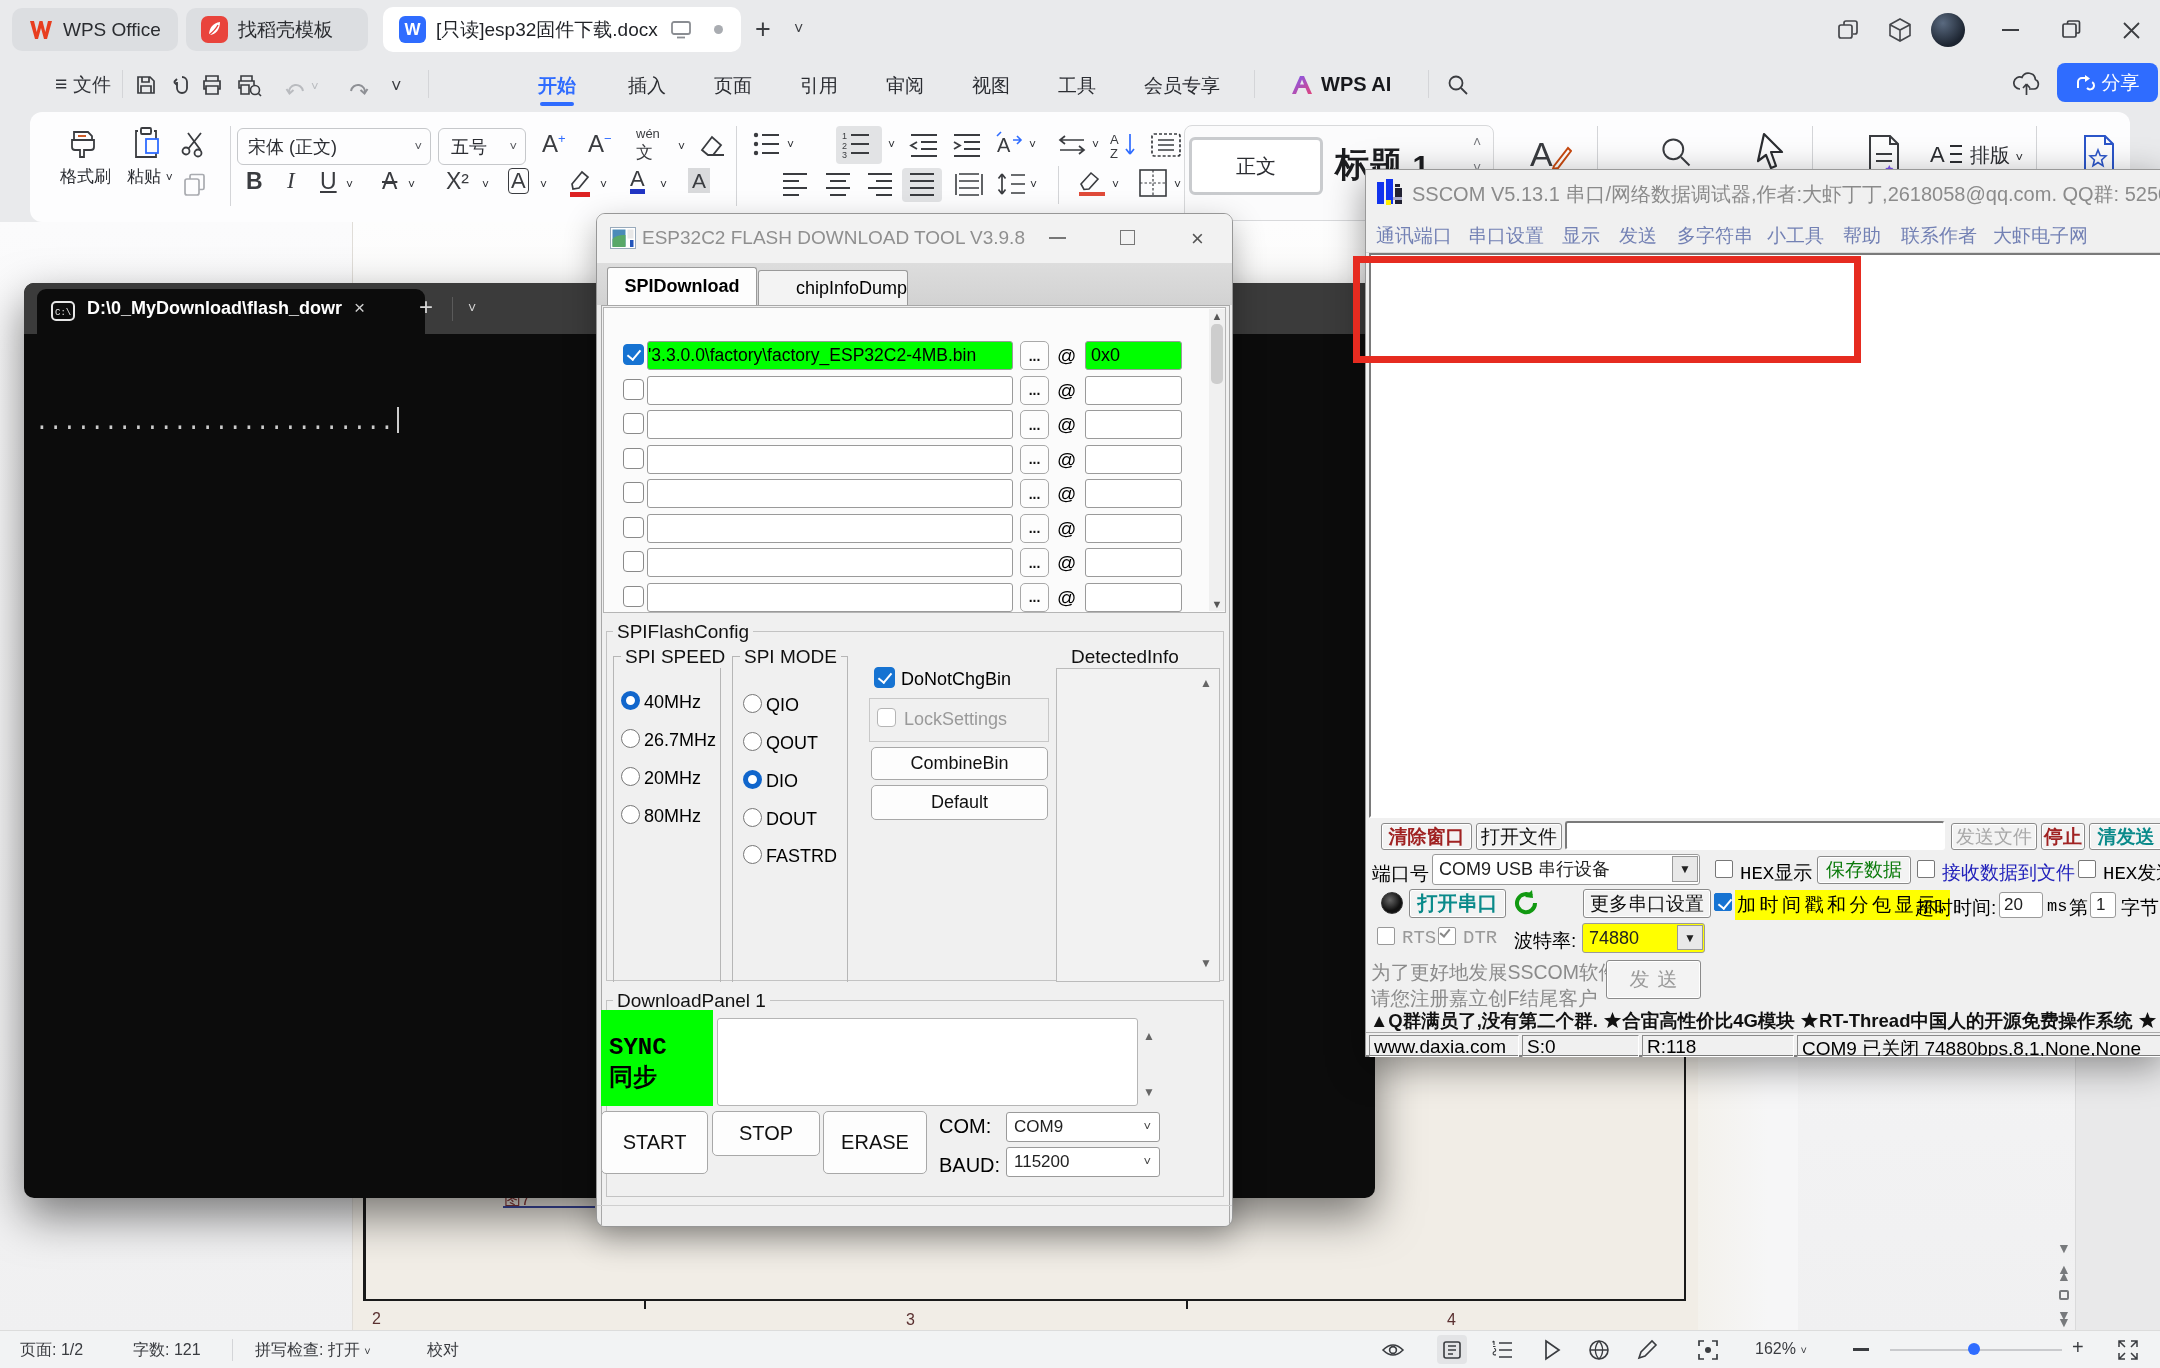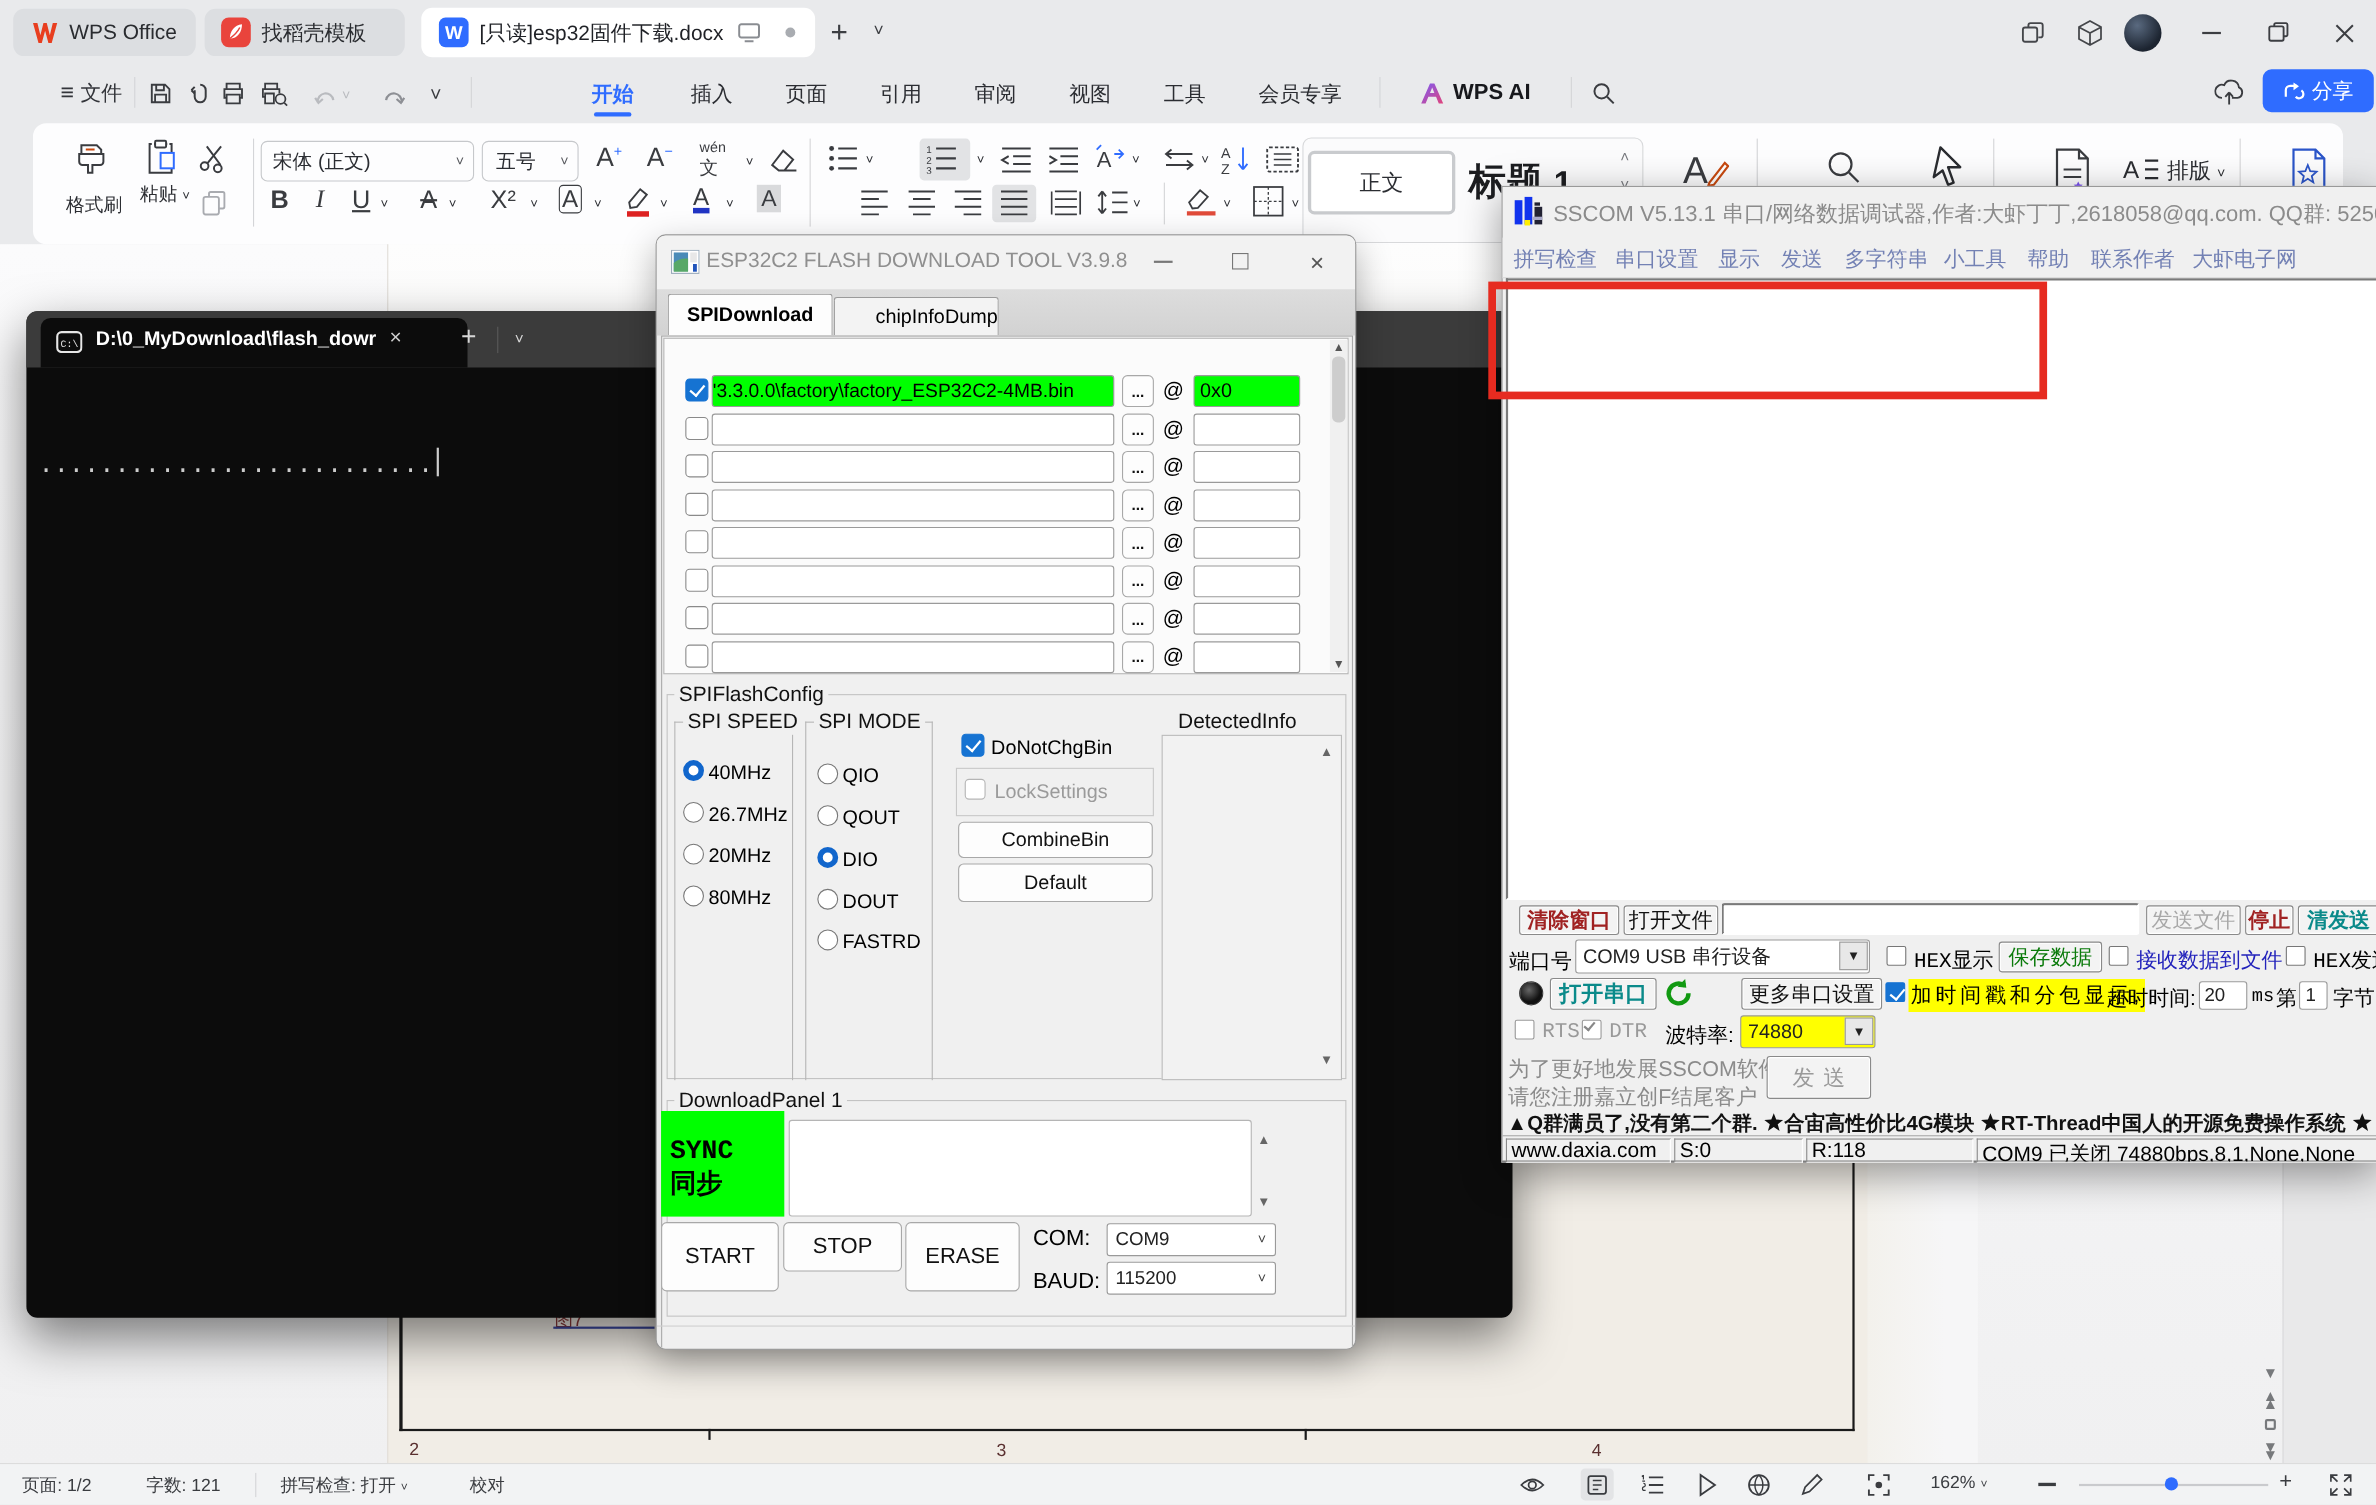--- a/index.html
+++ b/index.html
@@ -127,21 +127,21 @@
         <path d="M9 1 L14 4.5 L9 8 Z" fill="#fff"></path>
         <path d="M8 10 l5 4 M13 10 l-5 4" stroke="#fff" stroke-width="0"></path>
         <path d="M11 14 a4 4 0 0 0 7-2.6 a4 4 0 0 0-1.8-3.3" fill="none" stroke="#fff" stroke-width="2"></path>
       </svg>分享</div>
 </div>
 <div class="abs" id="ribbon" style="left:30px;top:112px;width:2100px;height:110px;background:#fdfdfe;border-radius:12px;font-size:17px;color:#2b2d32">
  <svg class="abs" style="left:36px;top:14px" width="34" height="36" viewBox="0 0 34 36">
       <path d="M8 14 V6 h14 l4 4 v4 M6 14 h22 v7 a3 3 0 0 1 -3 3 h-7 v7 h-4 v-7 H9 a3 3 0 0 1 -3 -3 z" fill="none" stroke="#3a3c40" stroke-width="1.8"></path>
       <path d="M12 10 h8" stroke="#c8490f" stroke-width="1.8"></path>
     </svg>
- <div class="abs" style="left:30px;top:63px">格式刷</div>
+ <div class="abs" style="left:30px;top:53px">格式刷</div>
  <svg class="abs" style="left:100px;top:13px" width="32" height="36" viewBox="0 0 32 36">
       <path d="M10 6 h12 M8 6 H6 v26 h20 V6 h-2" fill="none" stroke="#3a3c40" stroke-width="1.8"></path>
       <rect x="11" y="3" width="10" height="6" rx="1" fill="#fdfdfe" stroke="#3a3c40" stroke-width="1.8"></rect>
       <rect x="16" y="14" width="12" height="14" fill="#fdfdfe" stroke="#2f6cff" stroke-width="1.8"></rect>
     </svg>
  <div class="abs" style="left:97px;top:53px">粘贴 <span style="font-size:12px">˅</span></div>
  <svg class="abs" style="left:150px;top:18px" width="28" height="28" viewBox="0 0 28 28">
       <circle cx="6" cy="21" r="3.5" fill="none" stroke="#3a3c40" stroke-width="1.8"></circle>
       <circle cx="18" cy="23" r="3.5" fill="none" stroke="#3a3c40" stroke-width="1.8"></circle>
       <path d="M8.5 18.5 L21 3 M8 3 L20.5 20" stroke="#3a3c40" stroke-width="1.8"></path>
@@ -491,21 +491,21 @@
  <svg class="abs" style="left:10px;top:8px" width="28" height="30" viewBox="0 0 28 30">
       <rect x="1" y="4" width="7" height="22" fill="#1133ee"></rect>
       <rect x="10" y="1" width="7" height="25" fill="#1133ee"></rect>
       <rect x="10" y="22" width="5" height="5" fill="#ffee00"></rect>
       <rect x="19" y="10" width="7" height="16" fill="#223"></rect>
       <rect x="19" y="6" width="5" height="3" fill="#223"></rect>
       <rect x="17" y="19" width="9" height="3" fill="#a9a9c9"></rect>
     </svg>
  <div class="abs" style="left:46px;top:11px;font-size:20px;color:#8b8b8b;white-space:nowrap">SSCOM V5.13.1 串口/网络数据调试器,作者:大虾丁丁,2618058@qq.com. QQ群: 52502449(最新</div>
  <div class="abs" style="left:0;top:46px;width:798px;height:37px;background:#f0f0f0;border-bottom:1px solid #d8d8d8;font-size:19px;color:#7381b4;white-space:nowrap">
-  <span style="position:absolute;left:10px;top:7px">拼写检查</span>
+  <span style="position:absolute;left:10px;top:7px">通讯端口</span>
   <span style="position:absolute;left:102px;top:7px">串口设置</span>
   <span style="position:absolute;left:196px;top:7px">显示</span>
   <span style="position:absolute;left:253px;top:7px">发送</span>
   <span style="position:absolute;left:311px;top:7px">多字符串</span>
   <span style="position:absolute;left:401px;top:7px">小工具</span>
   <span style="position:absolute;left:477px;top:7px">帮助</span>
   <span style="position:absolute;left:535px;top:7px">联系作者</span>
   <span style="position:absolute;left:627px;top:7px">大虾电子网</span>
  </div>
  <div class="abs" style="left:3px;top:83px;width:795px;height:565px;background:#fff;border:2px solid;border-color:#7a7a7a #fff #fff #7a7a7a"></div>

